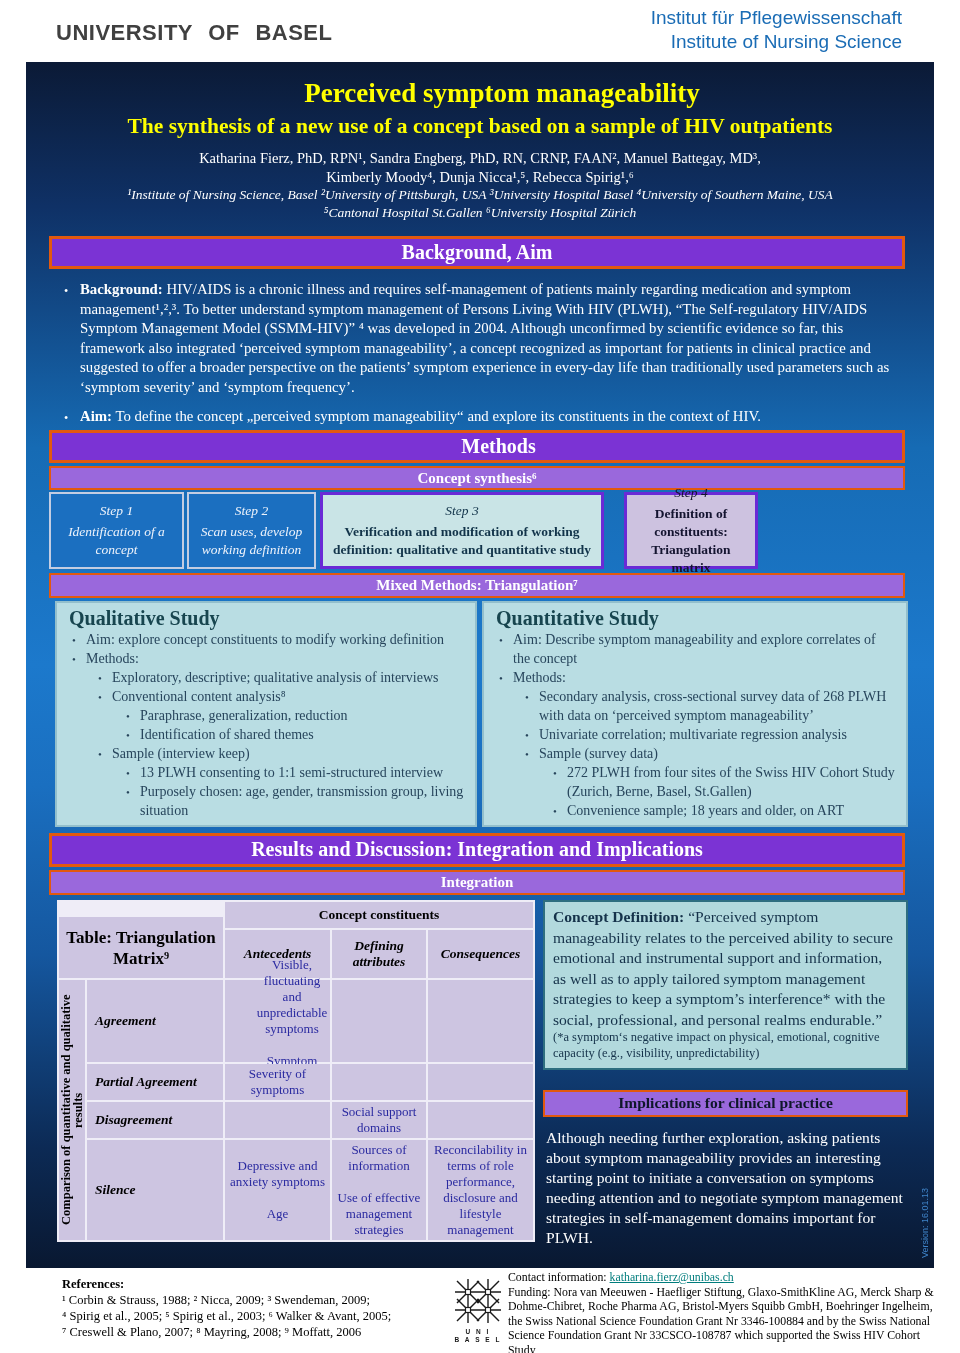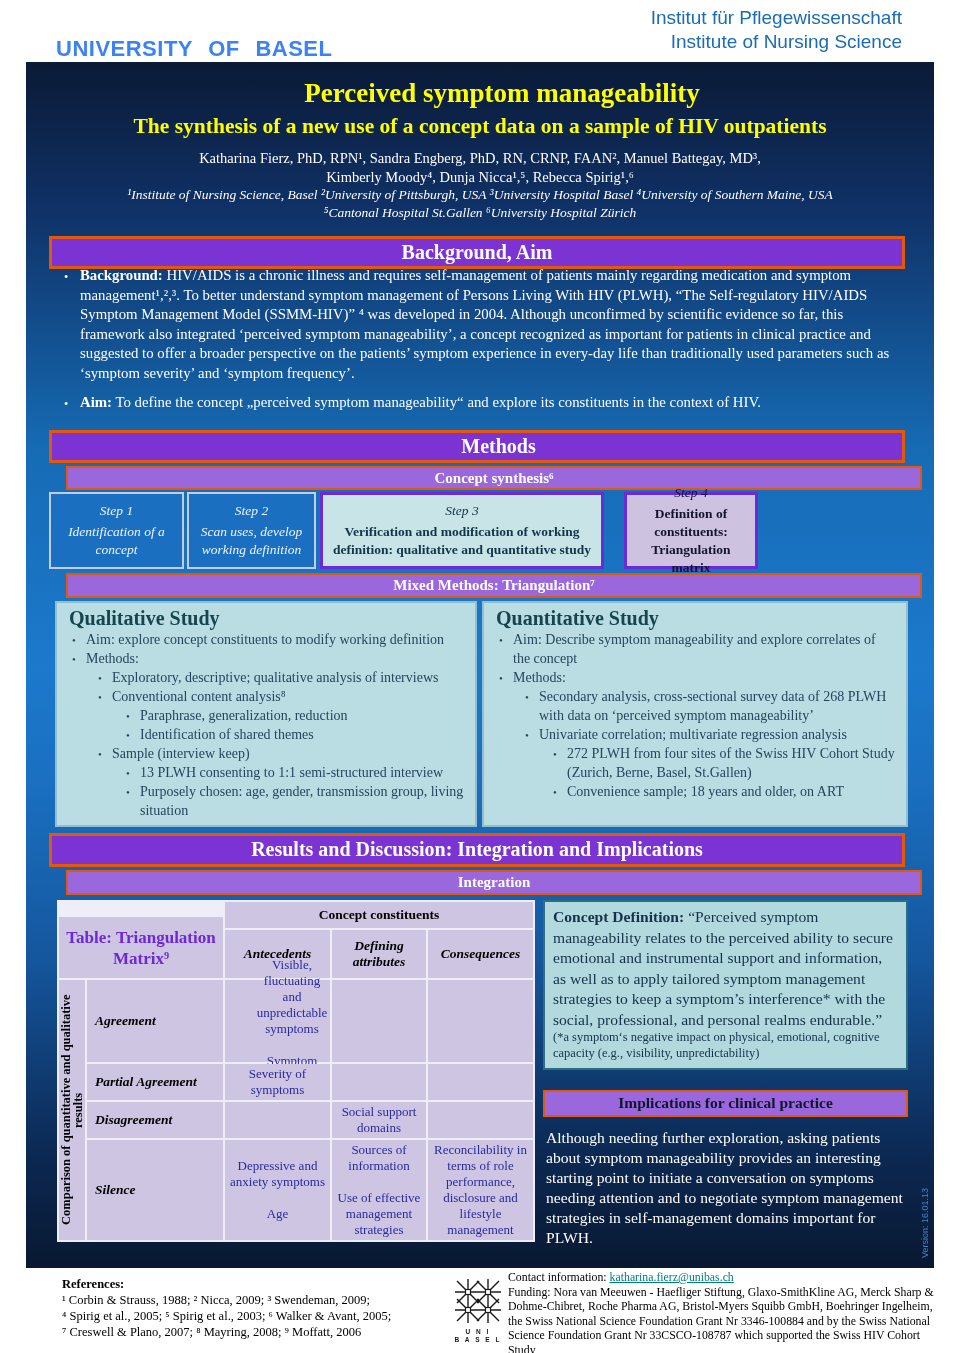--- a/index.html
+++ b/index.html
@@ -2,44 +2,44 @@
 <html><head>
 <meta charset="utf-8">
 <style>
   * { margin:0; padding:0; box-sizing:border-box; }
   html,body { width:960px; height:1353px; background:#ffffff; overflow:hidden;
               font-family:"Liberation Serif","DejaVu Serif",serif; }
 
   
   #topband { position:absolute; left:0; top:0; width:960px; height:62px; background:#fff; }
   #univ { position:absolute; left:56px; top:20px; font-family:"Liberation Sans","DejaVu Sans",sans-serif;
-          font-weight:bold; font-size:22px; color:#3b82f6; letter-spacing:0.5px; word-spacing:9px;margin-top:16px; }
+          font-weight:bold; font-size:22px; color:#404040; letter-spacing:0.5px; word-spacing:9px; }
   #inst { position:absolute; right:58px; top:6px; text-align:right; color:#1a6cb5;
           font-family:"Liberation Sans","DejaVu Sans",sans-serif; font-size:19px; line-height:24px; }
 
   
   #poster { position:absolute; left:26px; top:62px; width:908px; height:1206px;
             background:linear-gradient(180deg,#0b1a36 0%, #0f3166 12%, #166bb4 32%, #1c79cc 50%, #1a6fc0 60%, #15579f 74%, #0c2a55 90%, #091831 100%); }
 
   .ytitle { position:absolute; width:100%; text-align:center; color:#ffff00; font-weight:bold; }
   #title1 { top:16px; font-size:27px;padding-left:44px; }
   #title2 { top:52px; font-size:21.5px; }
   .wline  { position:absolute; width:100%; text-align:center; color:#ffffff; }
   #auth1 { top:88px;  font-size:14.5px; }
   #auth2 { top:107px; font-size:14.5px; }
   #affil1{ top:125px; font-size:13.5px; font-style:italic; }
   #affil2{ top:143px; font-size:13.5px; font-style:italic; }
 
   .hdr { position:absolute; left:23px; width:856px; background:#7b33d4; border:3px solid #e2590e;
          color:#fff; font-weight:bold; text-align:center; }
-  .subbar { position:absolute; left:40px; width:856px; background:#9a68dc; border:2px solid #e2590e;
+  .subbar { position:absolute; left:23px; width:856px; background:#9a68dc; border:2px solid #e2590e;
             color:#fff; font-weight:bold; text-align:center; font-size:15px; line-height:20px; }
 
   #bg-hdr { top:174px; height:33px; font-size:20px; line-height:26px; }
-  #bg-text { position:absolute; left:34px; top:204px; width:848px; color:#fff;
+  #bg-text { position:absolute; left:34px; top:218px; width:848px; color:#fff;
              font-size:14.8px; line-height:19.6px; }
   #bg-text .bullet { position:relative; padding-left:20px; margin-bottom:9px; }
   #bg-text .bullet::before { content:"•"; position:absolute; left:4px; font-size:12px; top:2px; }
   .blbl { font-weight:bold; }
 
   #me-hdr { top:368px; height:33px; font-size:20px; line-height:26px;padding-left:43px; }
   #syn-bar { top:404px; height:24px; }
   #mix-bar { top:511px; height:25px; }
 
   .step { position:absolute; top:430px; height:77px; display:flex; flex-direction:column;
@@ -68,21 +68,21 @@
   #res-hdr { top:771px; height:34px; font-size:20px; line-height:26px; }
   #int-bar { top:808px; height:25px; }
 
   
   #matrix { position:absolute; left:31px; top:838px; width:478px; height:342px;
             display:grid; grid-template-columns:26px 136px 105px 94px 1fr;
             grid-template-rows:26px 48px 82px 36px 36px 100px;
             gap:2px; background:#efedf7; padding:2px; }
   .mcell { background:#cdc5e1; display:flex; align-items:center; justify-content:center;
            text-align:center; color:#2a2aa0; font-size:13px; line-height:16px; white-space:pre-line; }
-  #m-title { grid-column:1/3; grid-row:1/3; color:#6d28d9; font-weight:bold; font-size:17px; line-height:21px;margin-top:15px; }
+  #m-title { grid-column:1/3; grid-row:1/3; color:#000000; font-weight:bold; font-size:17px; line-height:21px;margin-top:15px; }
   #m-group { grid-column:3/6; grid-row:1; color:#000; font-weight:bold; font-size:13.5px; }
   .m-colhdr { color:#000; font-weight:bold; font-style:italic; font-size:13.5px; }
   #m-side { grid-column:1; grid-row:3/7; color:#000; font-weight:bold; font-size:12.5px;
             writing-mode:vertical-rl; transform:rotate(180deg); line-height:1; }
   .m-rowlbl { justify-content:flex-start; padding-left:8px; color:#000; font-weight:bold;
               font-style:italic; font-size:13.5px; text-align:left; }
 
   
   #condef { position:absolute; left:517px; top:838px; width:365px; height:170px;
             background:#b2d9dd; border:2px solid #2e6e80; padding:5px 8px; color:#15324a;
@@ -114,21 +114,21 @@
   <div id="univ">UNIVERSITY OF BASEL</div>
   <div id="inst">
     <div>Institut für Pflegewissenschaft</div>
     <div>Institute of Nursing Science</div>
   </div>
 </div>
 
 <div id="poster">
 
   <div id="title1" class="ytitle">Perceived symptom manageability</div>
-  <div id="title2" class="ytitle">The synthesis of a new use of a concept data on a sample of HIV outpatients</div>
+  <div id="title2" class="ytitle">The synthesis of a new use of a concept based on a sample of HIV outpatients</div>
   <div id="auth1" class="wline">Katharina Fierz, PhD, RPN¹, Sandra Engberg, PhD, RN, CRNP, FAAN², Manuel Battegay, MD³,</div>
   <div id="auth2" class="wline">Kimberly Moody⁴,  Dunja Nicca¹,⁵, Rebecca Spirig¹,⁶</div>
   <div id="affil1" class="wline">¹Institute of Nursing Science, Basel ²University of Pittsburgh, USA ³University Hospital Basel ⁴University of Southern Maine, USA</div>
   <div id="affil2" class="wline">⁵Cantonal Hospital St.Gallen ⁶University Hospital Zürich</div>
 
   <div id="bg-hdr" class="hdr">Background, Aim</div>
 
   <div id="bg-text">
     <div class="bullet"><span class="blbl">Background:</span><span> HIV/AIDS is a chronic illness and requires self-management of patients mainly regarding medication and symptom management¹,²,³. To better understand symptom management of Persons Living With HIV (PLWH), “The Self-regulatory HIV/AIDS Symptom Management Model (SSMM-HIV)” ⁴  was developed in 2004. Although unconfirmed by scientific evidence so far, this framework also integrated ‘perceived symptom manageability’, a concept recognized as important for patients in clinical practice and suggested to offer a broader perspective on the patients’ symptom experience in every-day life than traditionally used parameters such as ‘symptom severity’ and ‘symptom frequency’.</span></div>
     <div class="bullet"><span class="blbl">Aim:</span><span> To define the concept „perceived symptom manageability“ and explore its constituents in the context of HIV.</span></div>
@@ -168,20 +168,21 @@
     <div class="qb l3">13 PLWH consenting to 1:1 semi-structured interview</div>
     <div class="qb l3">Purposely chosen: age, gender, transmission group, living situation</div>
   </div>
 
   <div id="quantbox" class="studybox">
     <div class="studytitle">Quantitative Study</div>
     <div class="qb l1">Aim: Describe symptom manageability and explore correlates of the concept</div>
     <div class="qb l1">Methods:</div>
     <div class="qb l2">Secondary analysis, cross-sectional survey data of 268 PLWH with data on ‘perceived symptom manageability’</div>
     <div class="qb l2">Univariate correlation; multivariate regression analysis</div>
+    <div class="qb l2">Sample (survey data)</div>
     <div class="qb l3">272 PLWH from four sites of the Swiss HIV Cohort Study (Zurich, Berne, Basel, St.Gallen)</div>
     <div class="qb l3">Convenience sample; 18 years and older, on ART</div>
   </div>
 
   <div id="res-hdr" class="hdr">Results and Discussion: Integration and Implications</div>
   <div id="int-bar" class="subbar">Integration</div>
 
   <div id="matrix">
     <div id="m-title" class="mcell">Table: Triangulation Matrix⁹</div>
     <div id="m-group" class="mcell">Concept constituents</div>

